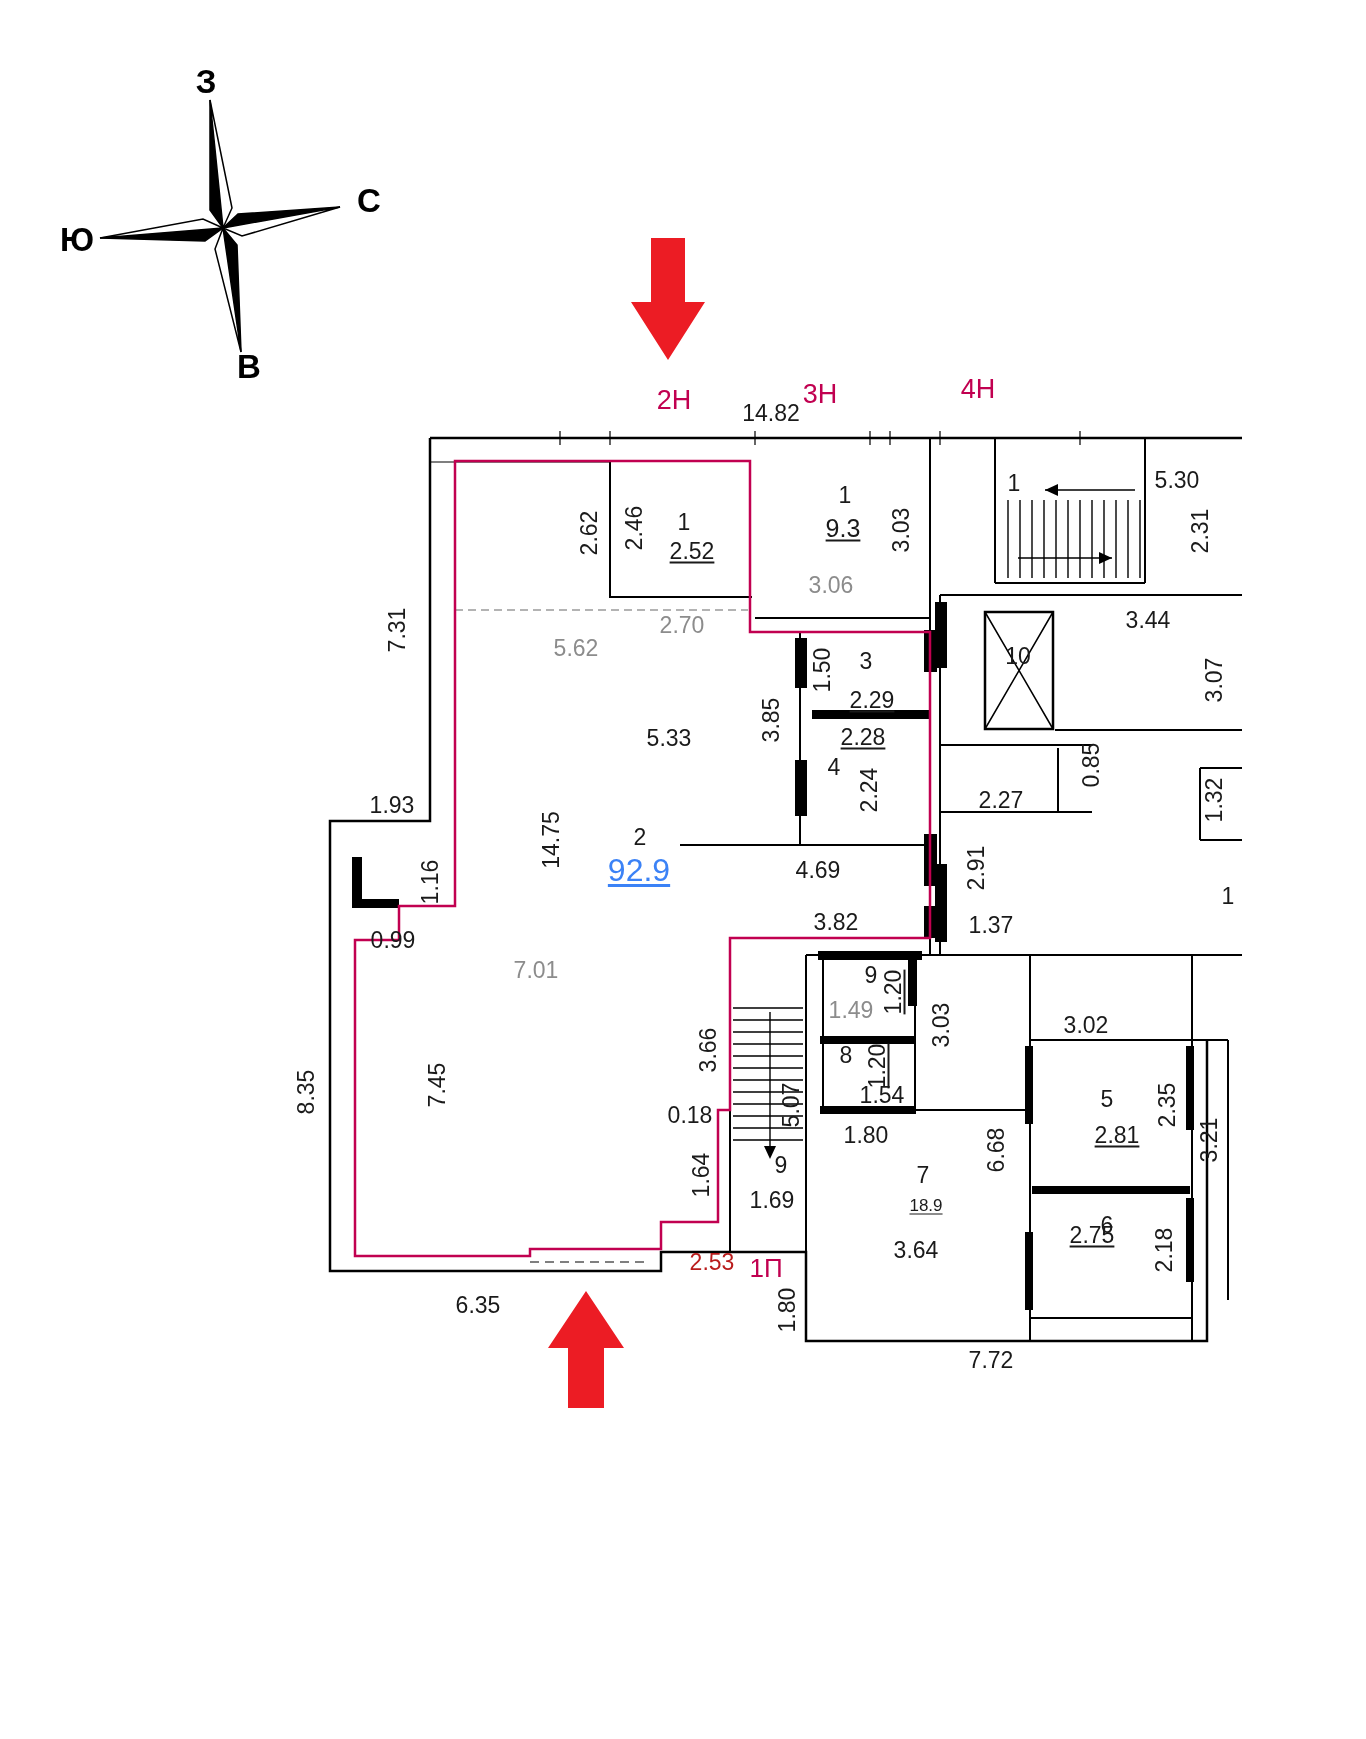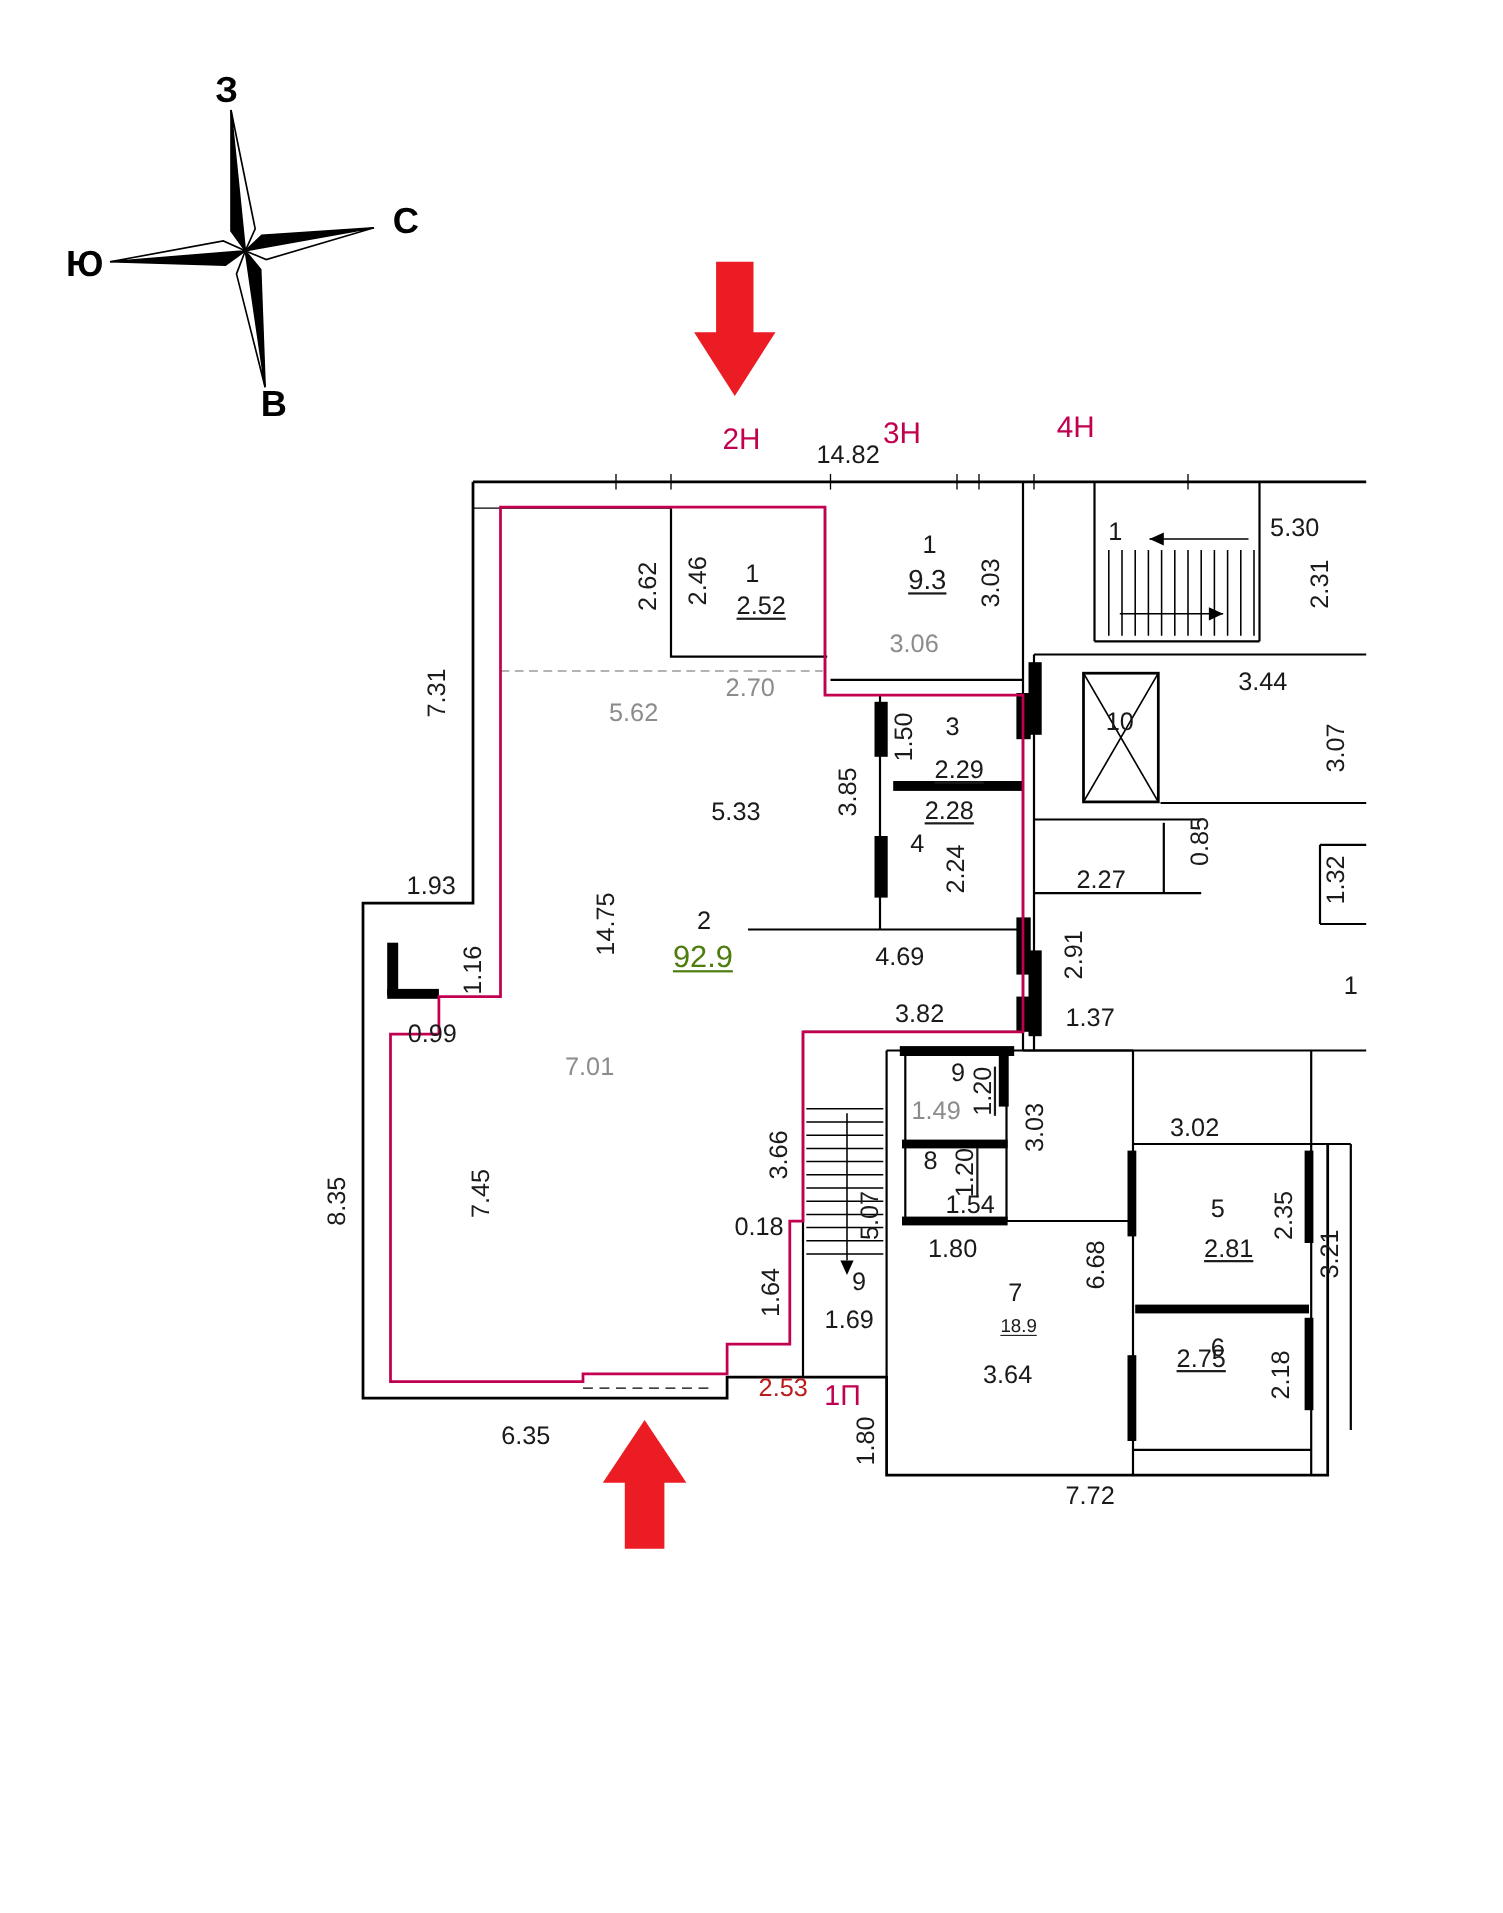--- a/index.html
+++ b/index.html
@@ -169,21 +169,21 @@
       <div class="lbl" style="left: 834px; top: 767px; color: rgb(26, 26, 26); transform: translate(-50%, -50%);">4</div>
       <div class="lbl" style="left: 869px; top: 790px; color: rgb(26, 26, 26); transform: translate(-50%, -50%) rotate(-90deg);">2.24</div>
       <div class="lbl" style="left: 771px; top: 720px; color: rgb(26, 26, 26); transform: translate(-50%, -50%) rotate(-90deg);">3.85</div>
       <div class="lbl" style="left: 669px; top: 738px; color: rgb(26, 26, 26); transform: translate(-50%, -50%);">5.33</div>
       <div class="lbl" style="left: 1091px; top: 765px; color: rgb(26, 26, 26); transform: translate(-50%, -50%) rotate(-90deg);">0.85</div>
       <div class="lbl" style="left: 1001px; top: 800px; color: rgb(26, 26, 26); transform: translate(-50%, -50%);">2.27</div>
       <div class="lbl" style="left: 1214px; top: 800px; color: rgb(26, 26, 26); transform: translate(-50%, -50%) rotate(-90deg);">1.32</div>
       <div class="lbl" style="left: 392px; top: 805px; color: rgb(26, 26, 26); transform: translate(-50%, -50%);">1.93</div>
       <div class="lbl" style="left: 551px; top: 840px; color: rgb(26, 26, 26); transform: translate(-50%, -50%) rotate(-90deg);">14.75</div>
       <div class="lbl" style="left: 640px; top: 837px; color: rgb(26, 26, 26); transform: translate(-50%, -50%);">2</div>
-      <div class="lbl u" style="left: 639px; top: 870px; color: #4d7c0f; font-size: 28px; transform: translate(-50%, -50%);">92.9</div>
+      <div class="lbl u" style="left: 639px; top: 870px; color: #3b82f6; font-size: 32px; transform: translate(-50%, -50%);">92.9</div>
       <div class="lbl" style="left: 818px; top: 870px; color: rgb(26, 26, 26); transform: translate(-50%, -50%);">4.69</div>
       <div class="lbl" style="left: 976px; top: 868px; color: rgb(26, 26, 26); transform: translate(-50%, -50%) rotate(-90deg);">2.91</div>
       <div class="lbl" style="left: 430px; top: 882px; color: rgb(26, 26, 26); transform: translate(-50%, -50%) rotate(-90deg);">1.16</div>
       <div class="lbl" style="left: 393px; top: 940px; color: rgb(26, 26, 26); transform: translate(-50%, -50%);">0.99</div>
       <div class="lbl" style="left: 836px; top: 922px; color: rgb(26, 26, 26); transform: translate(-50%, -50%);">3.82</div>
       <div class="lbl" style="left: 991px; top: 925px; color: rgb(26, 26, 26); transform: translate(-50%, -50%);">1.37</div>
       <div class="lbl" style="left: 1228px; top: 896px; color: rgb(26, 26, 26); transform: translate(-50%, -50%);">1</div>
       <div class="lbl" style="left: 536px; top: 970px; color: rgb(140, 140, 140); transform: translate(-50%, -50%);">7.01</div>
       <div class="lbl" style="left: 871px; top: 975px; color: rgb(26, 26, 26); transform: translate(-50%, -50%);">9</div>
       <div class="lbl u" style="left: 893px; top: 992px; color: rgb(26, 26, 26); transform: translate(-50%, -50%) rotate(-90deg);">1.20</div>

